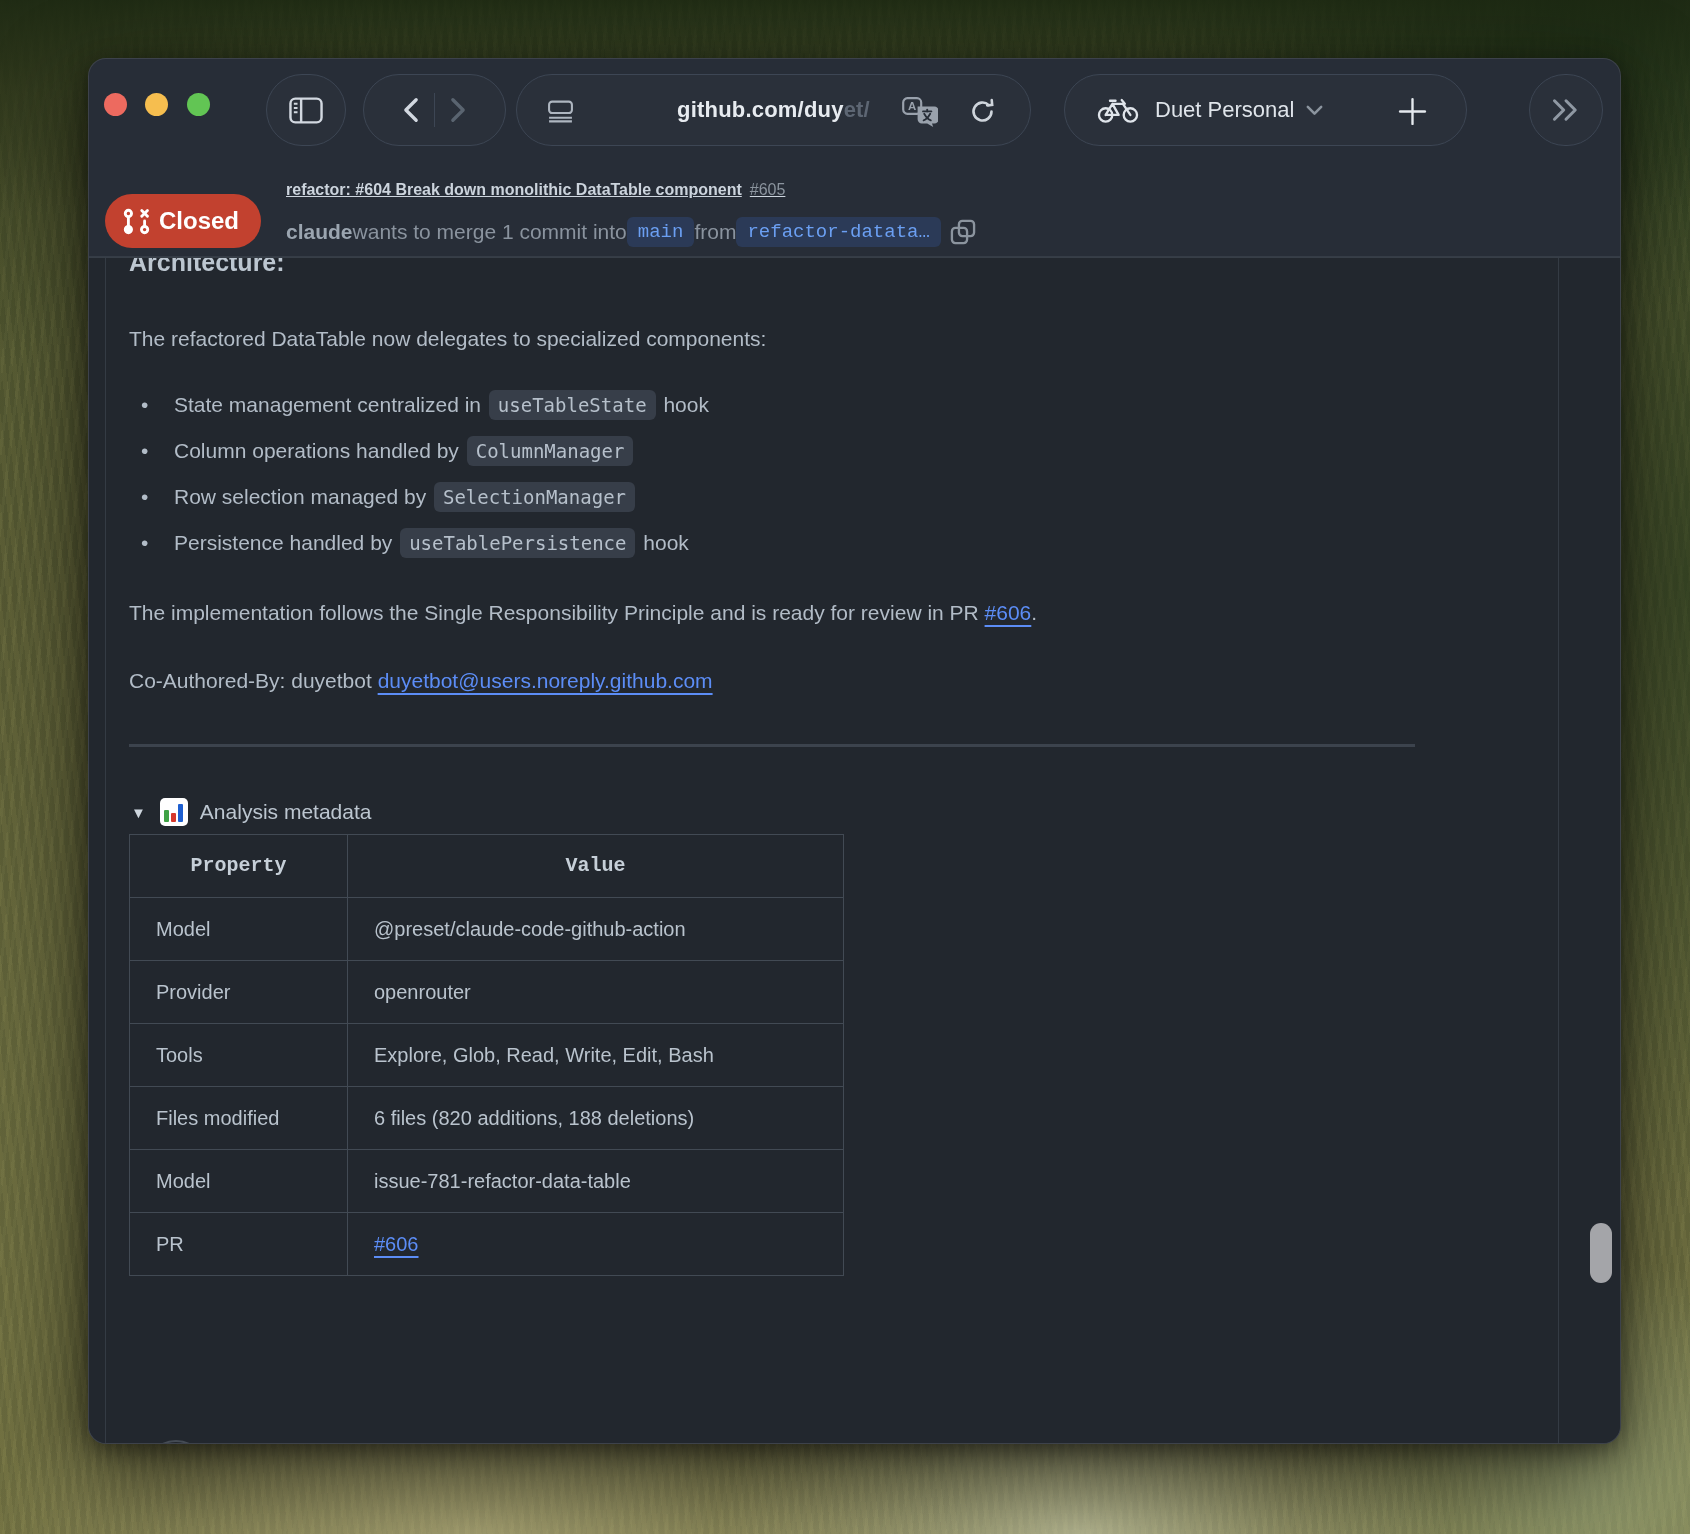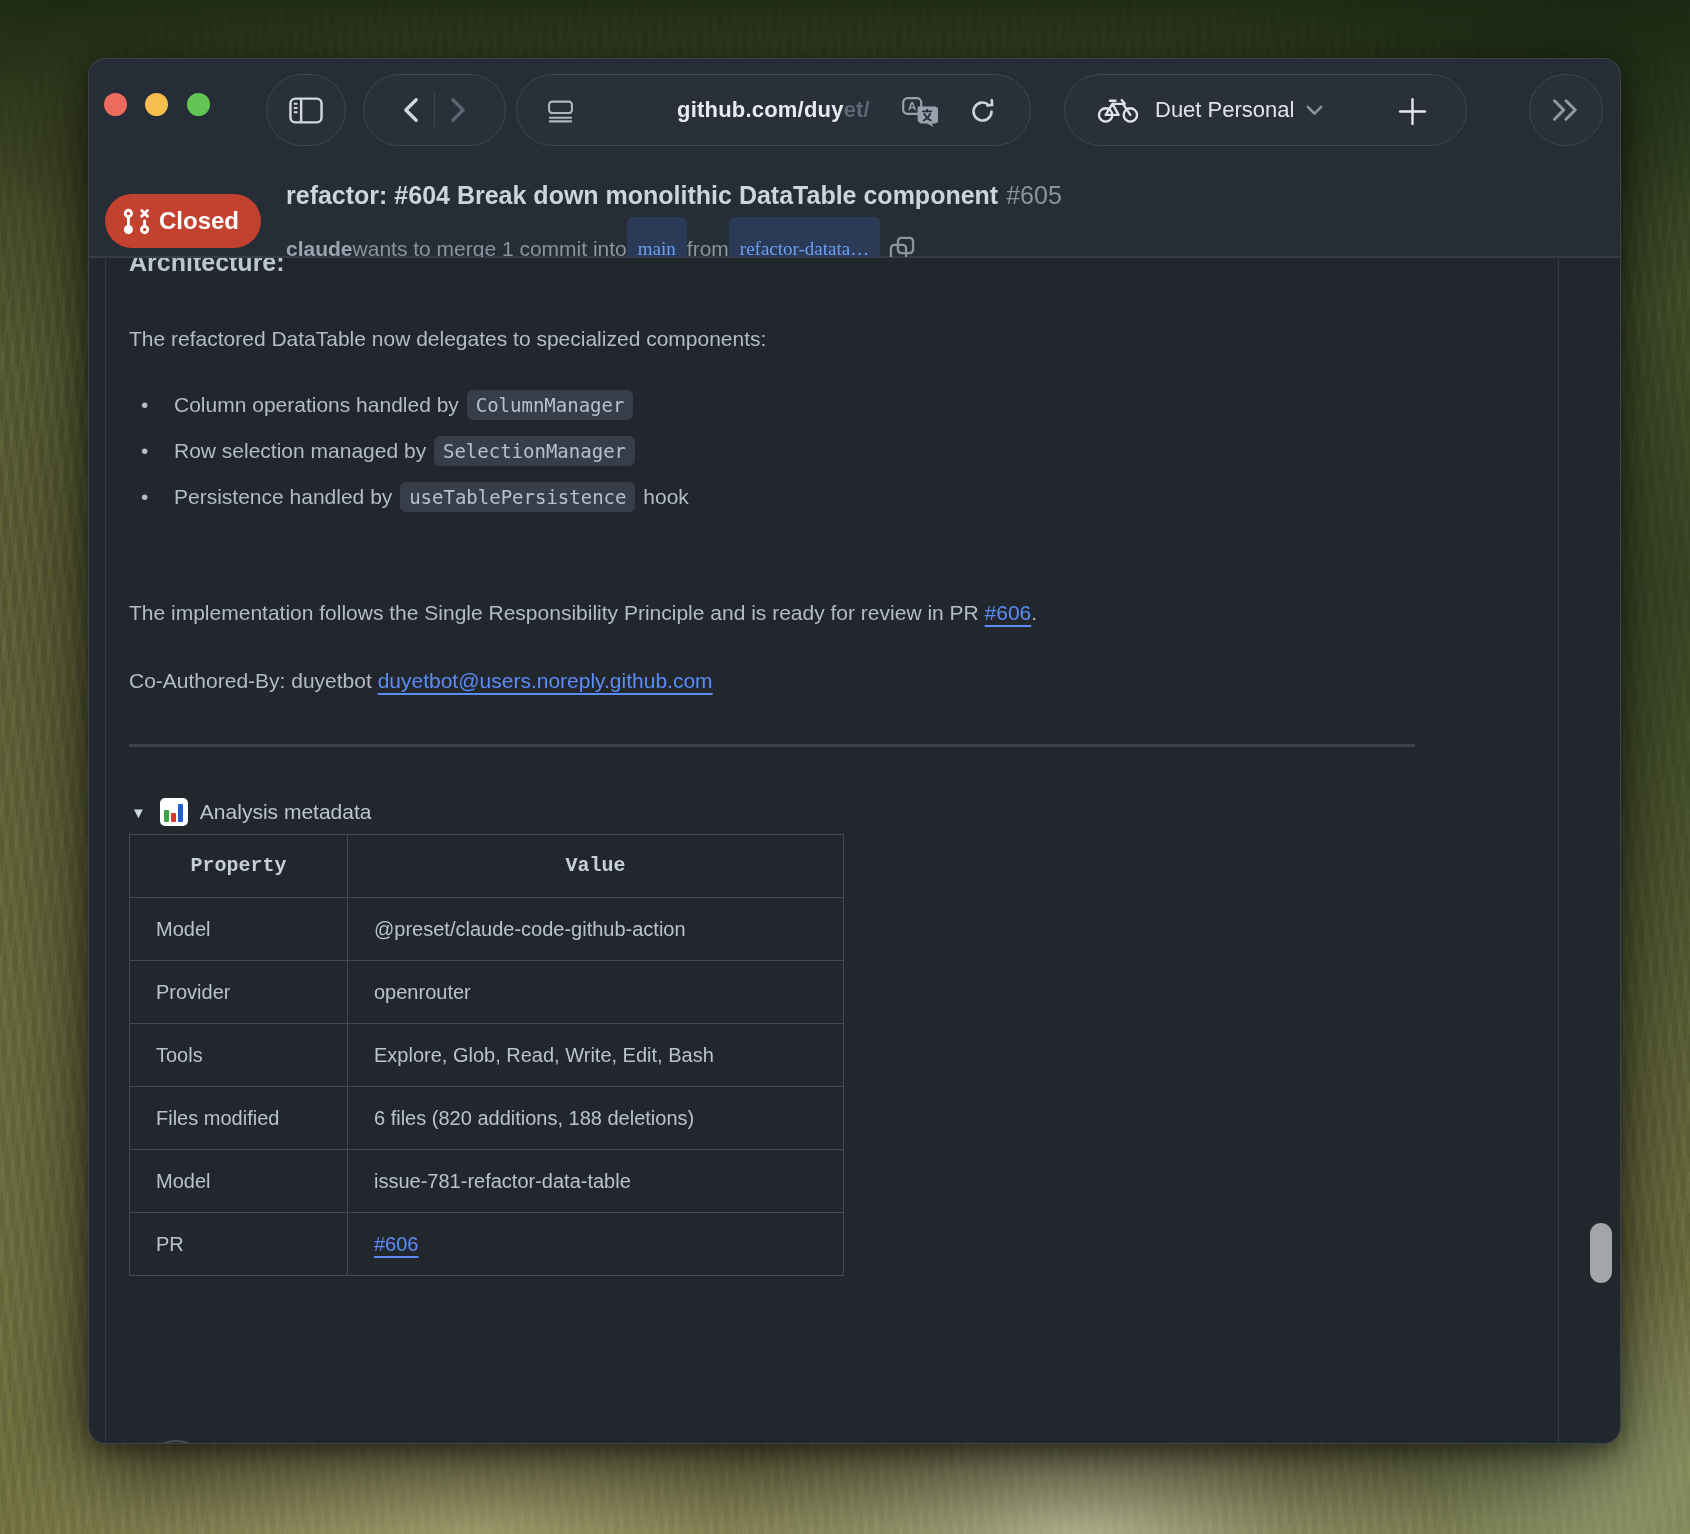--- a/index.html
+++ b/index.html
@@ -62,29 +62,29 @@
   .pr-header{
     position:absolute; left:0; top:90px; width:100%; height:108px;
     border-bottom:1px solid #353c46; background:#272d37;
   }
   .status-badge{
     position:absolute; left:16px; top:45px; height:54px; padding:0 22px 0 18px;
     background:#c2412f; border-radius:27px;
     display:flex; align-items:center; gap:9px;
     color:#fff; font-size:24px; font-weight:700;
   }
-  .pr-title{ position:absolute; left:197px; top:32px; font-size:25px; font-weight:700; color:#ccd4dd; white-space:nowrap; }
+  .pr-title{ position:absolute; left:197px; top:32px; font-size:16px; font-weight:700; color:#ccd4dd; white-space:nowrap;text-decoration:underline; }
   .pr-number{ font-weight:400; color:#8b949e; margin-left:8px; }
   .pr-sub{ position:absolute; left:197px; top:68px; display:flex; align-items:center; gap:0;
            font-size:21px; color:#8a939e; white-space:nowrap; }
   .pr-author{ font-weight:700; color:#9ba5b0; }
   .branch-chip{
-    font-family:Liberation Serif, serif;
+    font-family:Liberation Mono, monospace;
     font-size:19px; color:#6b9ff2; background:#2b3a57;
-    padding:21px 11px; border-radius:6px;
+    padding:4px 11px; border-radius:6px;
   }
   .copy-btn{ color:#8b949e; margin-left:8px; display:flex; }
 
   
   .content{
     position:absolute; left:0; top:198px; width:100%; height:1188px;
     background:#22272e; border-top:1px solid #373e47; overflow:hidden;
   }
   .v-border{ position:absolute; top:0; bottom:0; width:1px; background:#343b44; }
   .vb-left{ left:16px; } .vb-right{ left:1469px; }
@@ -271,20 +271,21 @@
 
   <div class="content">
     <div class="v-border vb-left"></div>
     <div class="v-border vb-right"></div>
 
     <h3 class="md-heading">Architecture:</h3>
 
     <p class="md-p p-intro">The refactored DataTable now delegates to specialized components:</p>
 
     <ul class="md-list">
+        <li class="md-li"><span>State management centralized in </span><code class="chip">useTableState</code><span> hook</span></li>
         <li class="md-li"><span>Column operations handled by </span><code class="chip">ColumnManager</code></li>
         <li class="md-li"><span>Row selection managed by </span><code class="chip">SelectionManager</code></li>
         <li class="md-li"><span>Persistence handled by </span><code class="chip">useTablePersistence</code><span> hook</span></li>
       </ul>
 
     <p class="md-p p-impl"><span>The implementation follows the Single Responsibility Principle and is ready for review in PR </span><a class="link" href="#">#606</a><span>.</span></p>
 
     <p class="md-p p-coauthor"><span>Co-Authored-By: duyetbot </span><a class="link" href="#">duyetbot@users.noreply.github.com</a></p>
 
     <hr class="md-hr">

